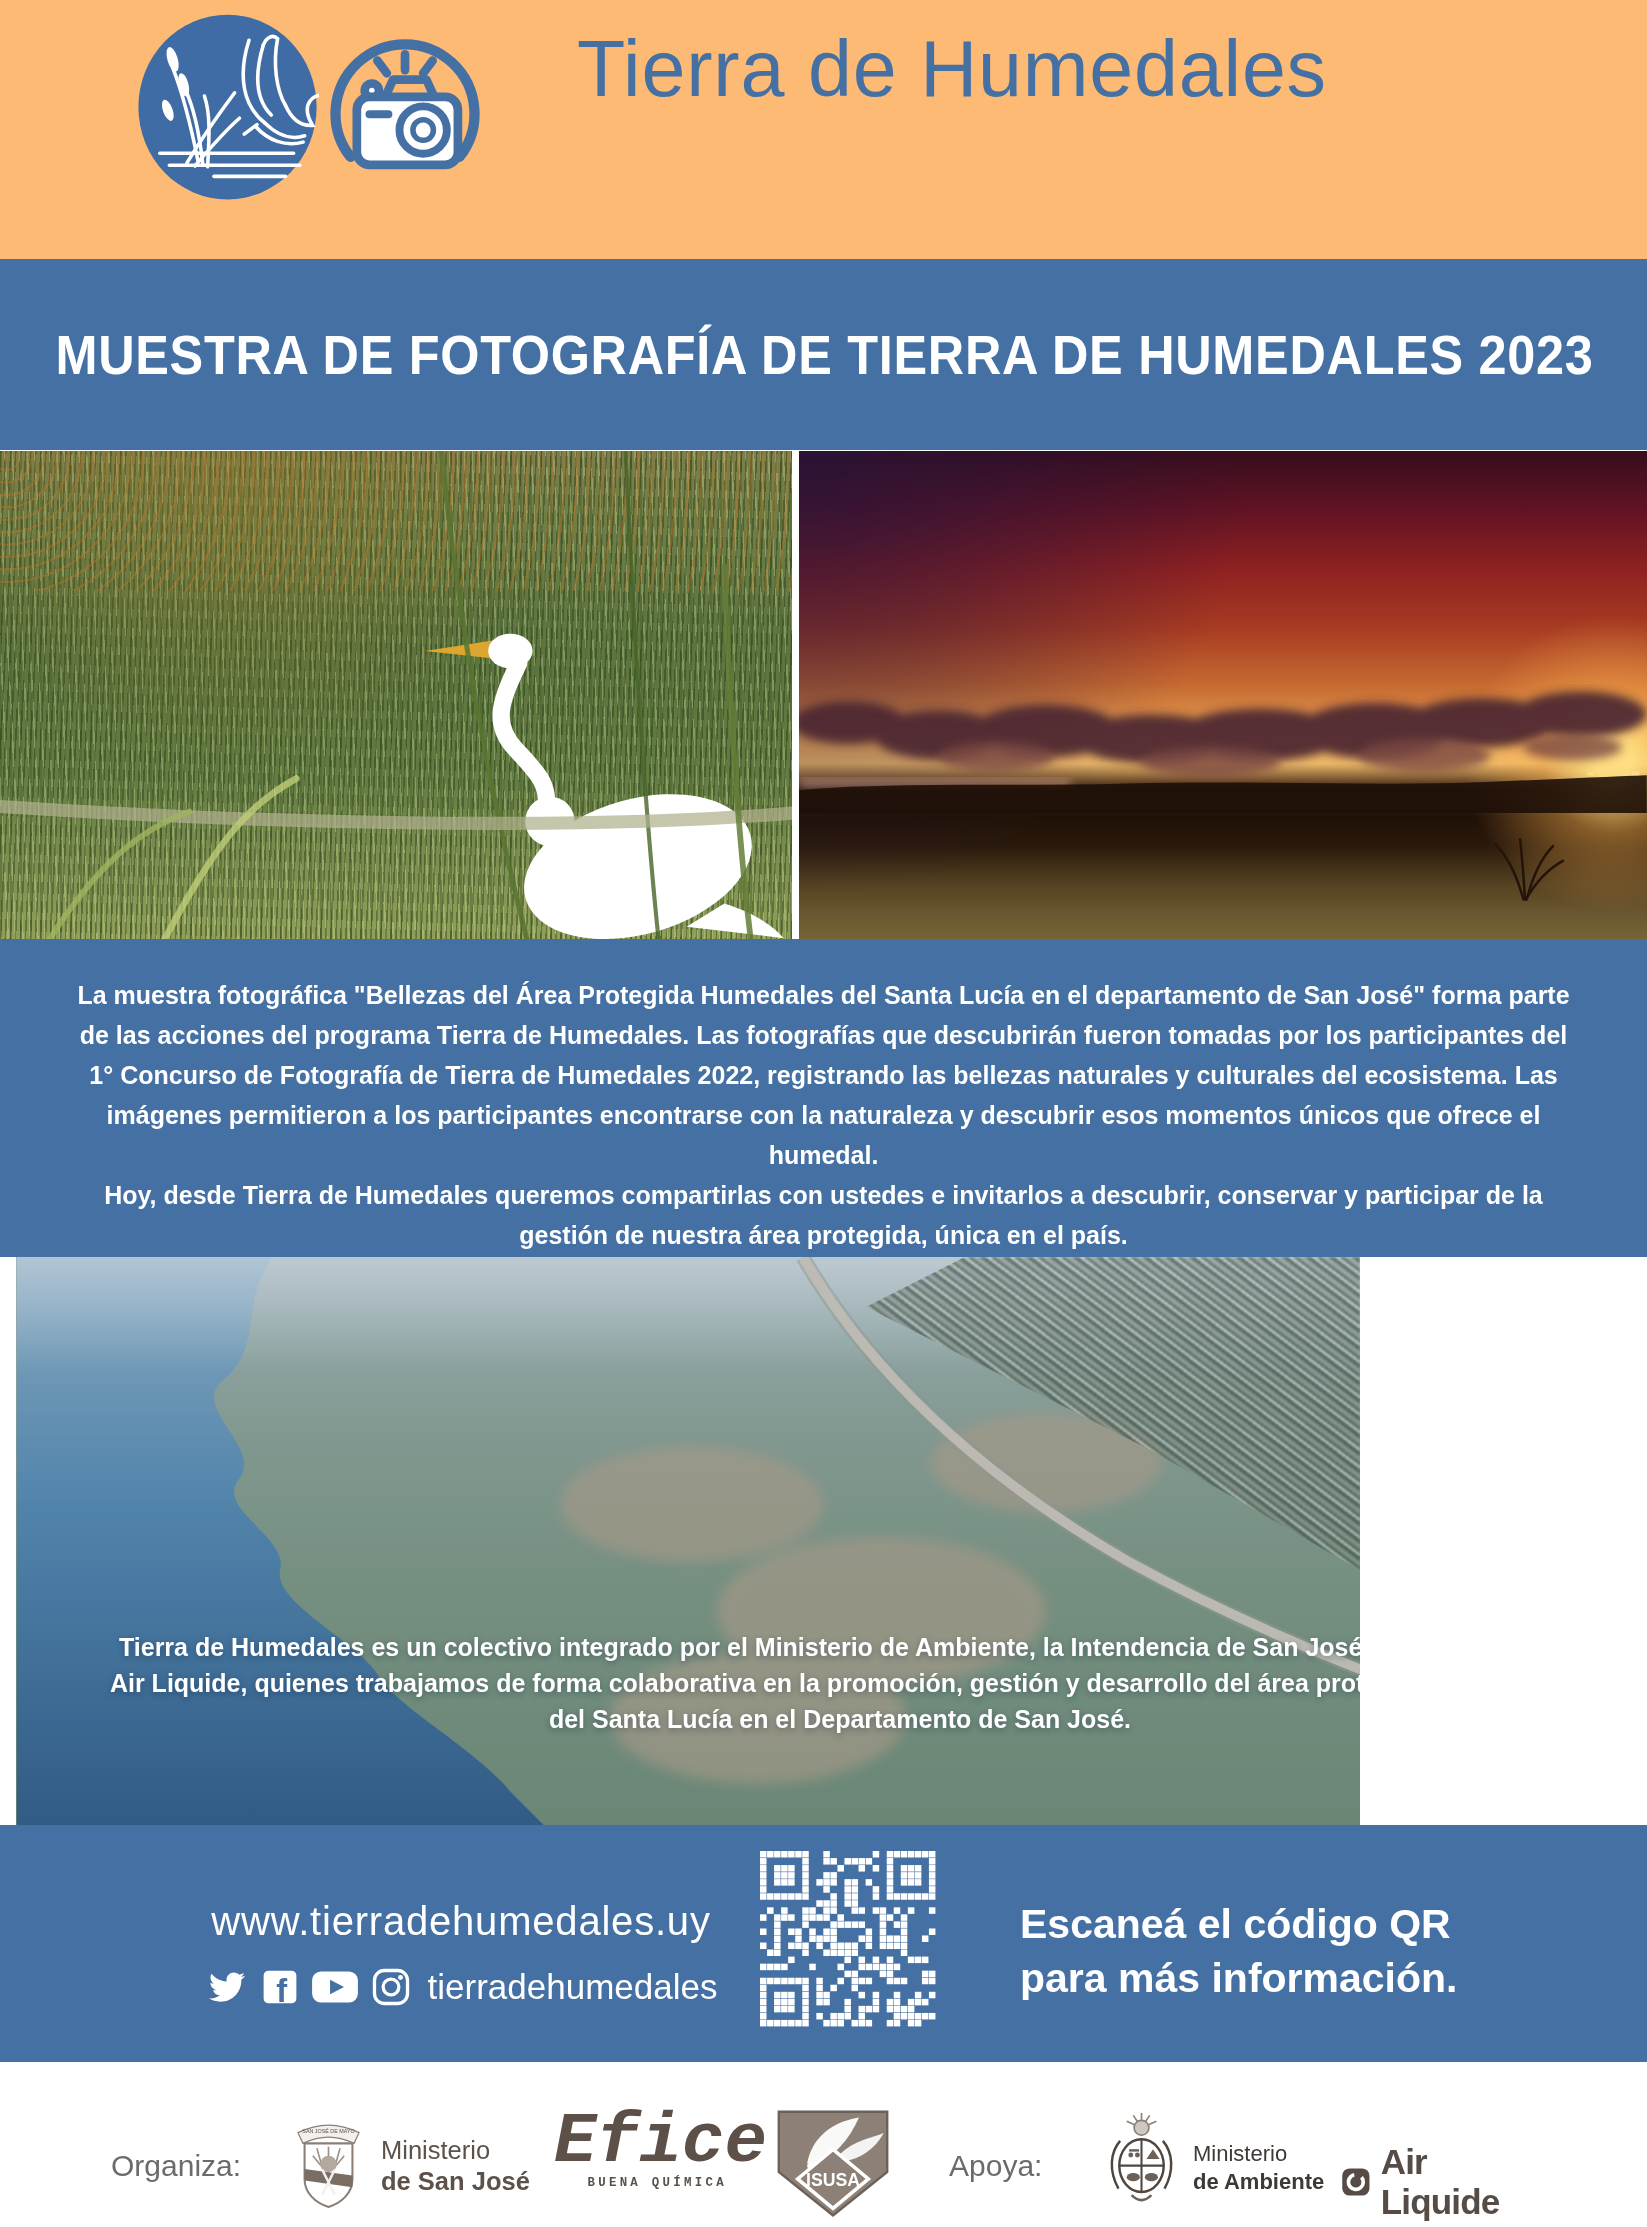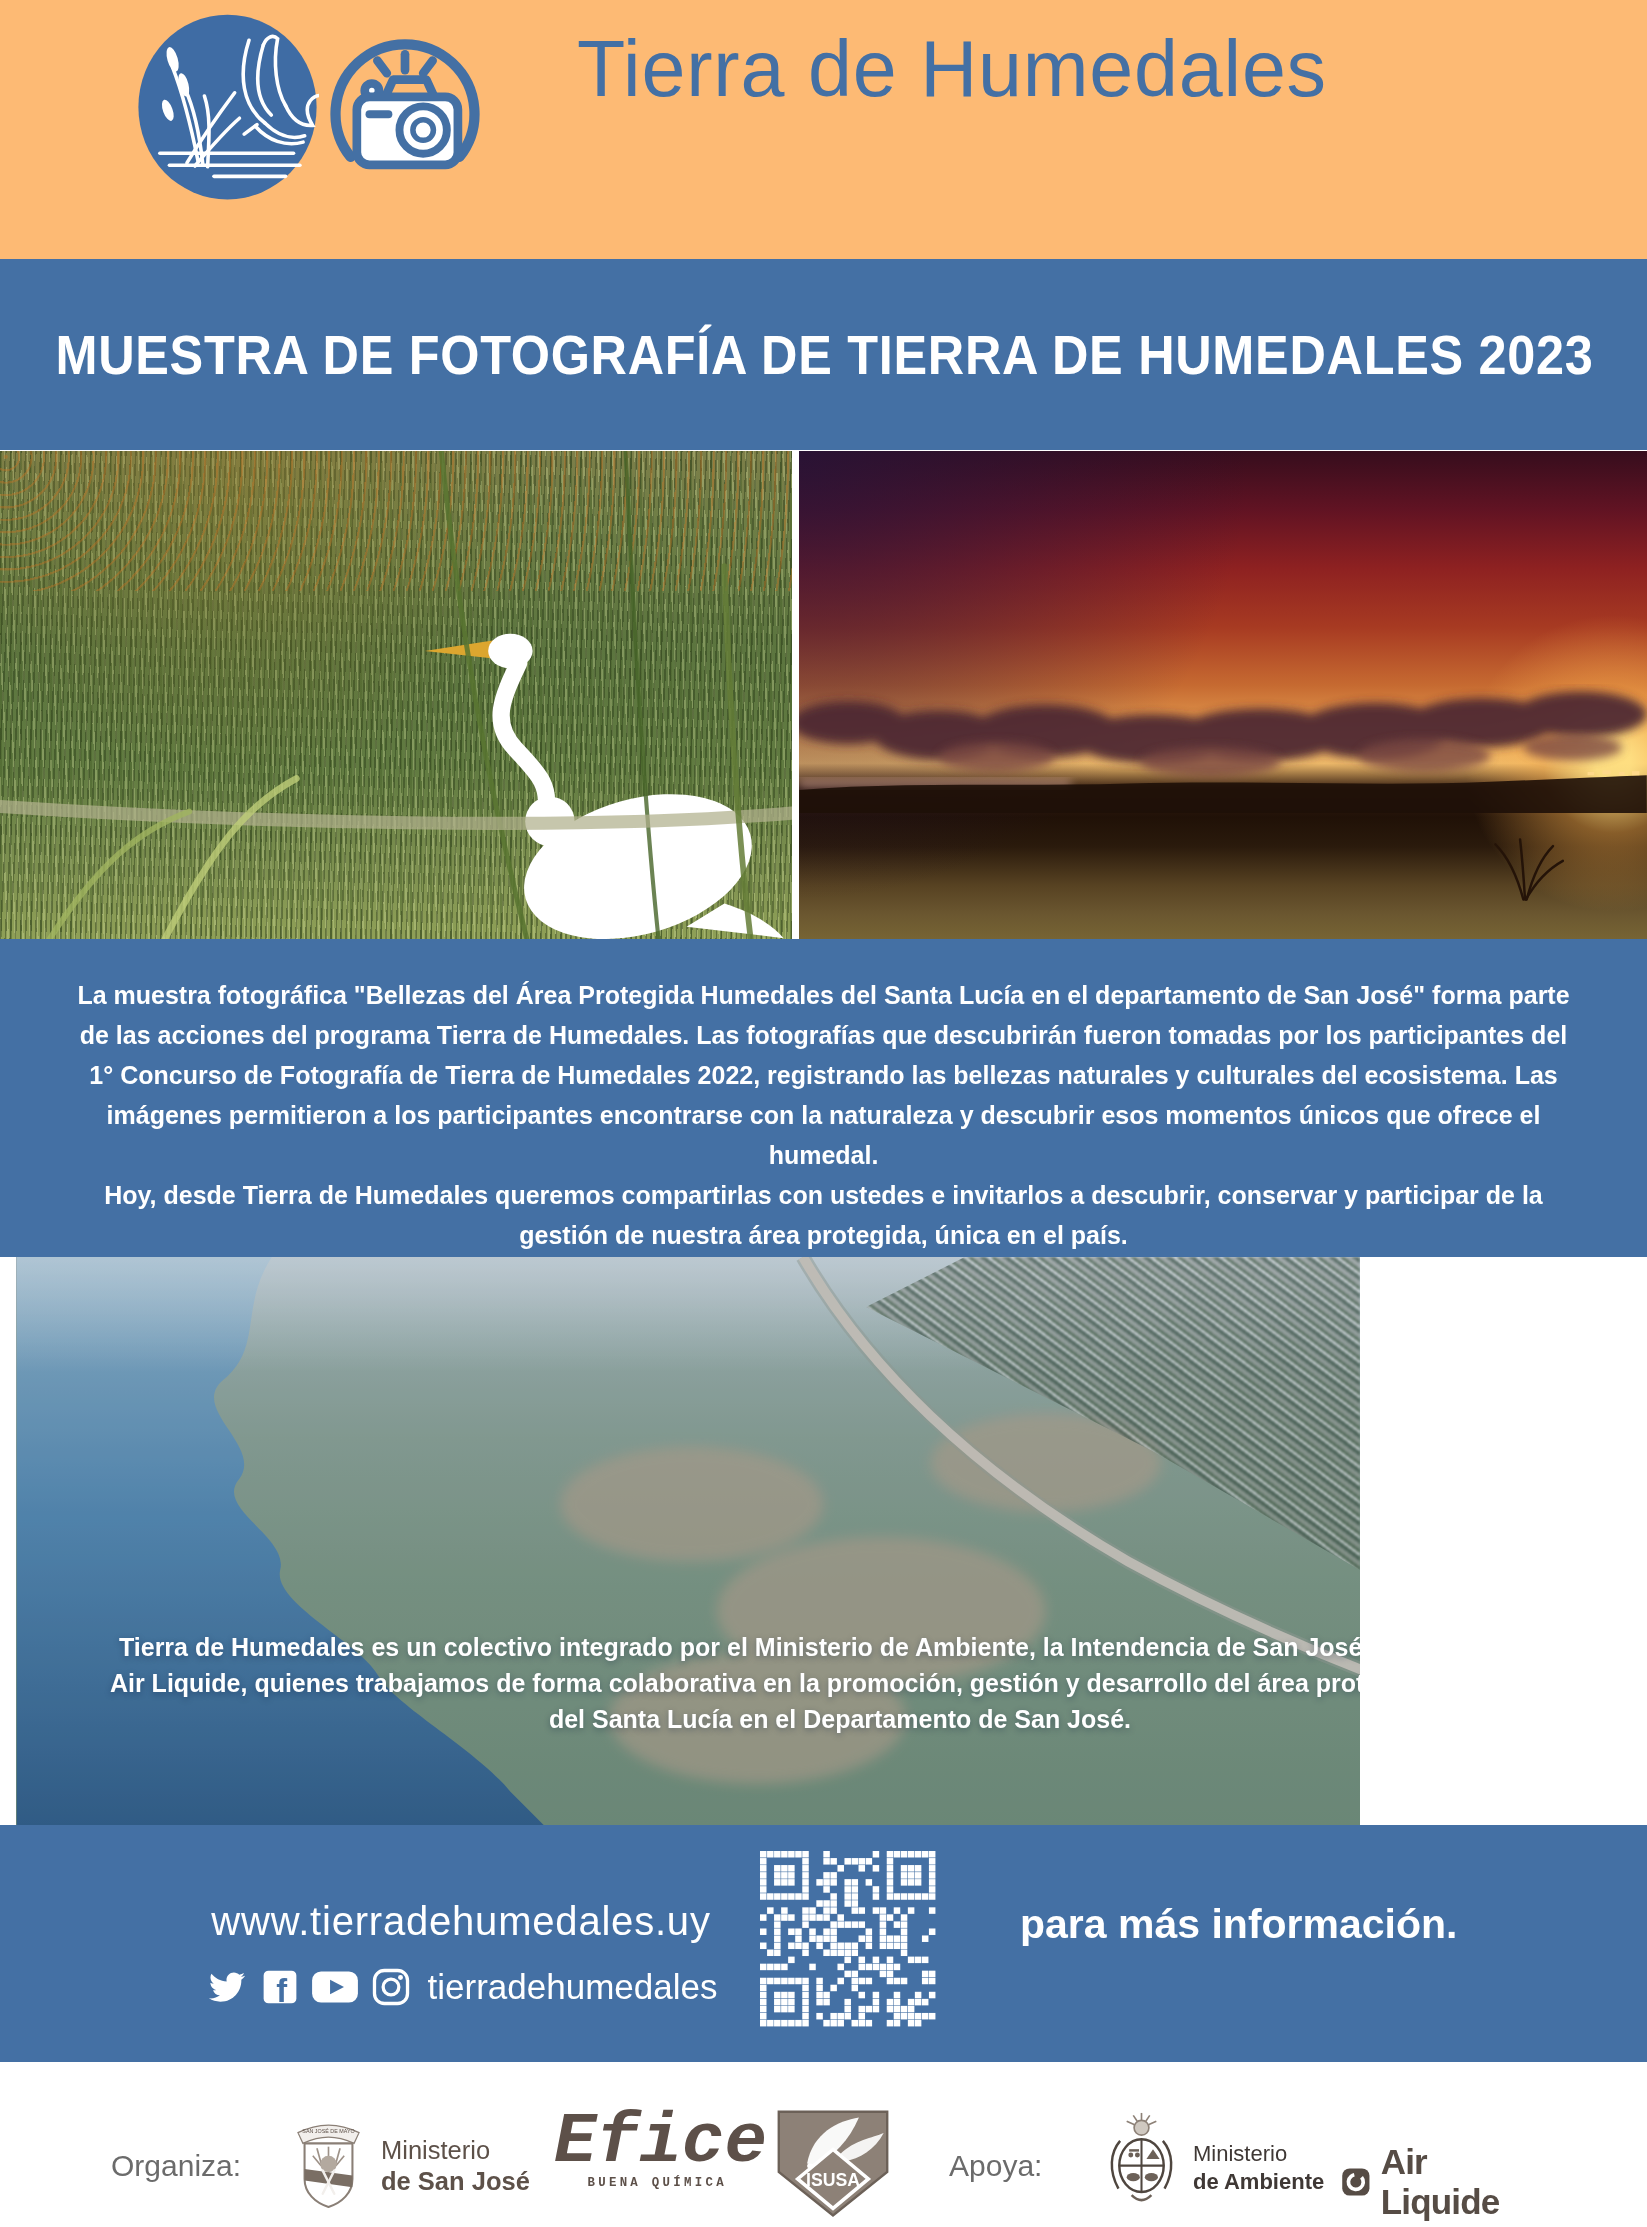--- a/index.html
+++ b/index.html
@@ -564,20 +564,21 @@
         <rect x="111.3" y="205.4" width="7.9" height="7.9"></rect>
         <rect x="119.8" y="205.4" width="7.9" height="7.9"></rect>
         <rect x="128.4" y="205.4" width="7.9" height="7.9"></rect>
         <rect x="154.1" y="205.4" width="7.9" height="7.9"></rect>
         <rect x="162.6" y="205.4" width="7.9" height="7.9"></rect>
         <rect x="179.8" y="205.4" width="7.9" height="7.9"></rect>
         <rect x="188.3" y="205.4" width="7.9" height="7.9"></rect>
       </svg>
 
     <div class="abs qr-caption">
+      <div>Escaneá el código QR</div>
       <div>para más información.</div>
     </div>
   </div>
 
   <div class="abs partners">
     <div class="abs plabel p-org-label">Organiza:</div>
 
     <svg class="abs idsj-logo" width="71" height="91" viewBox="0 0 86 110">
       <path d="M6,14 C30,2 56,2 80,14 L74,27 C52,17 34,17 12,27 Z" fill="#f2efec" stroke="#8a7f76" stroke-width="1.5"></path>
       <text x="43" y="15" font-size="6.5" fill="#5d5149" text-anchor="middle">SAN JOSÉ DE MAYO</text>

